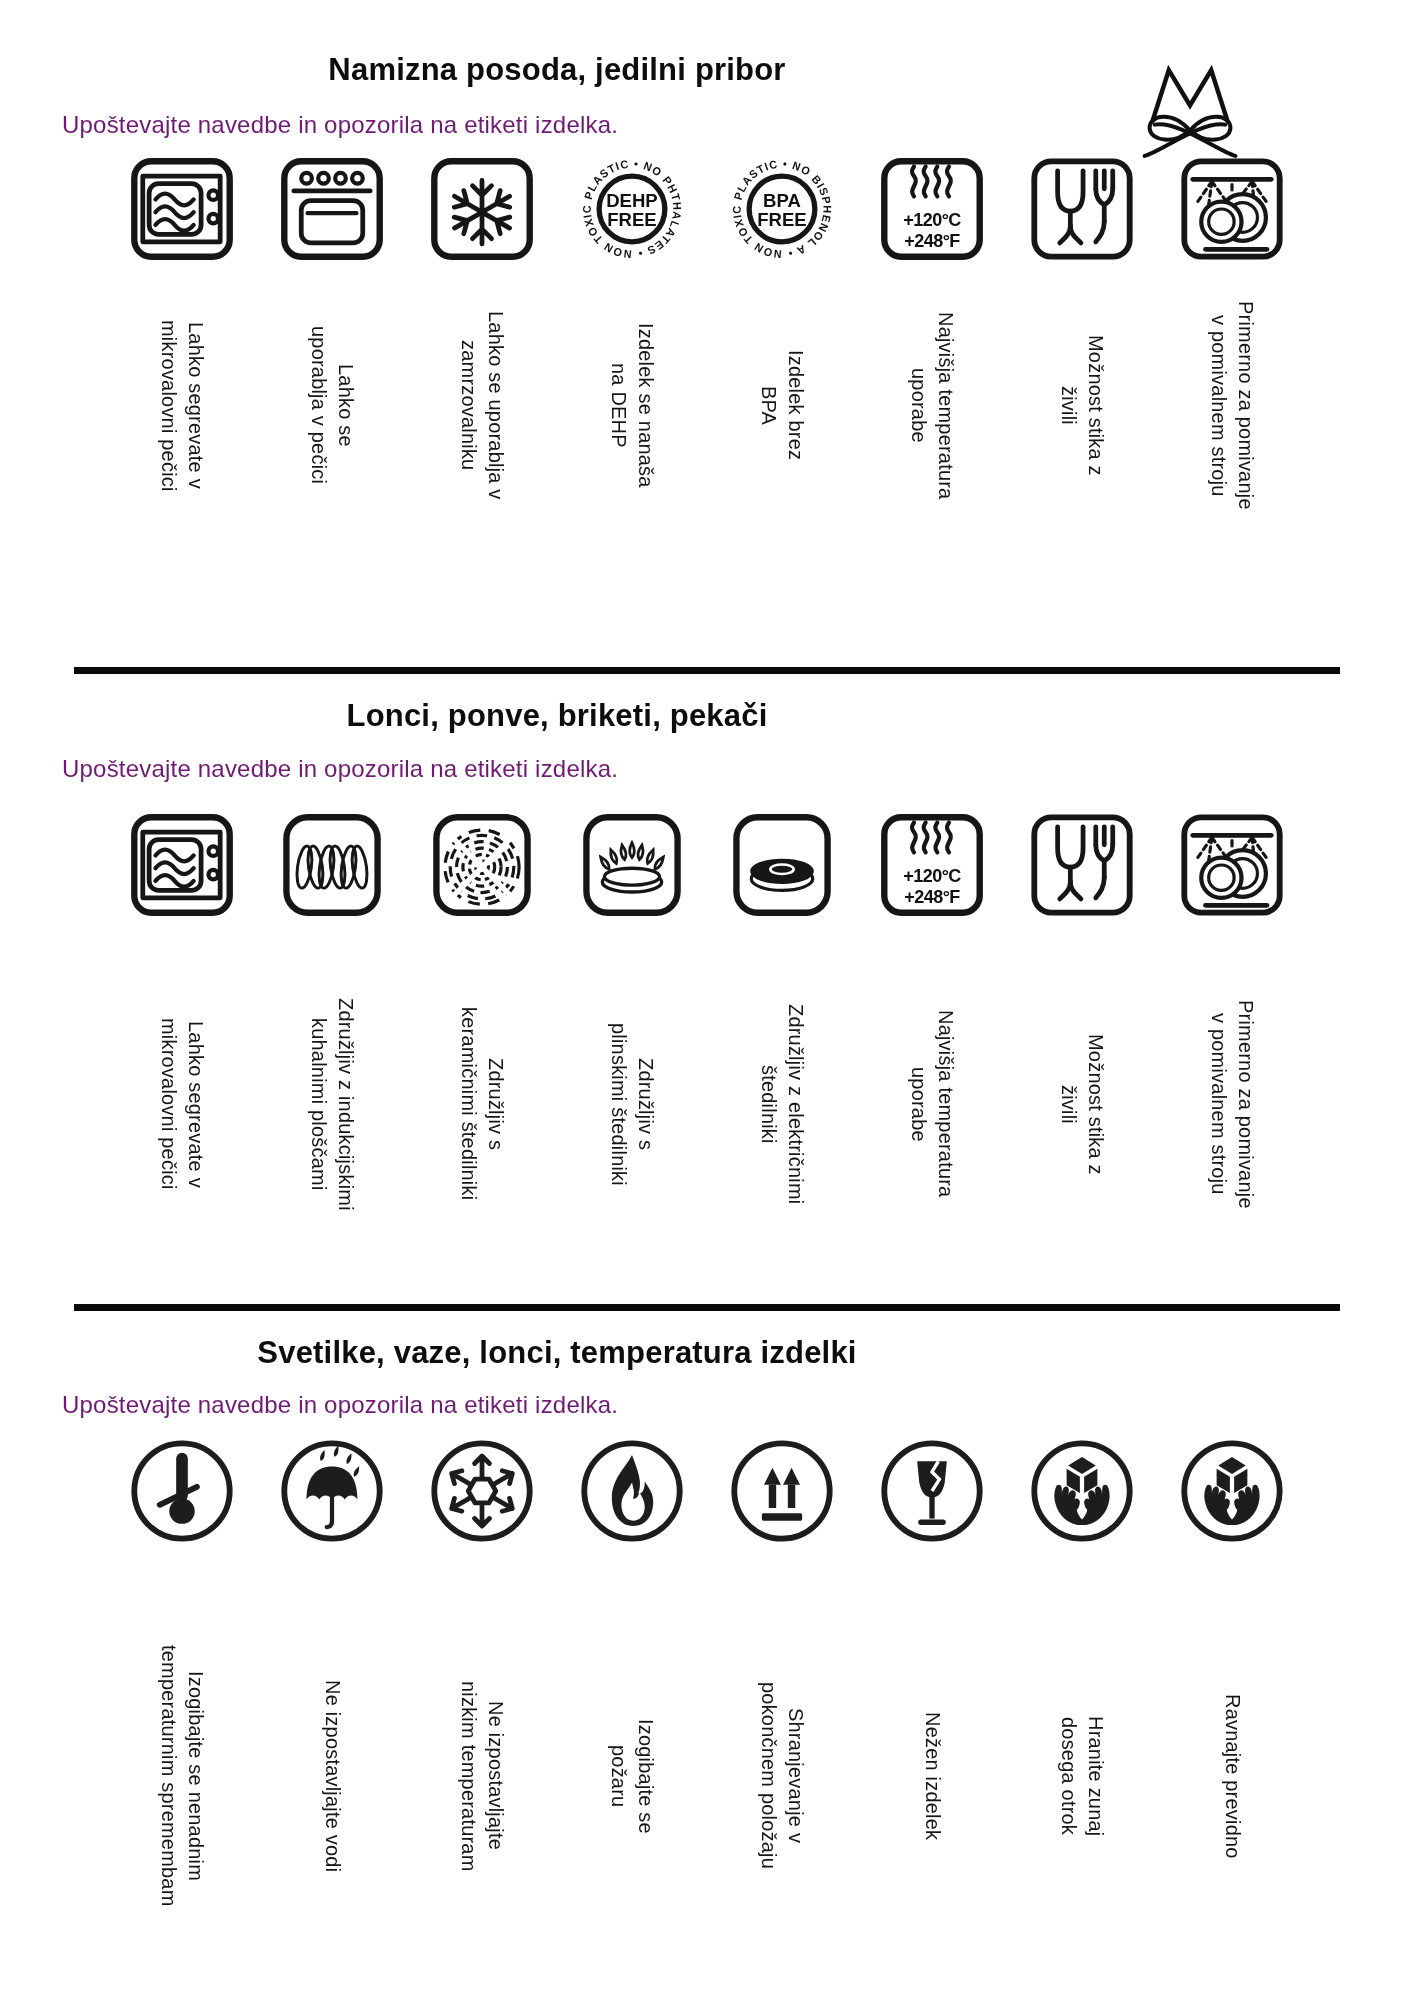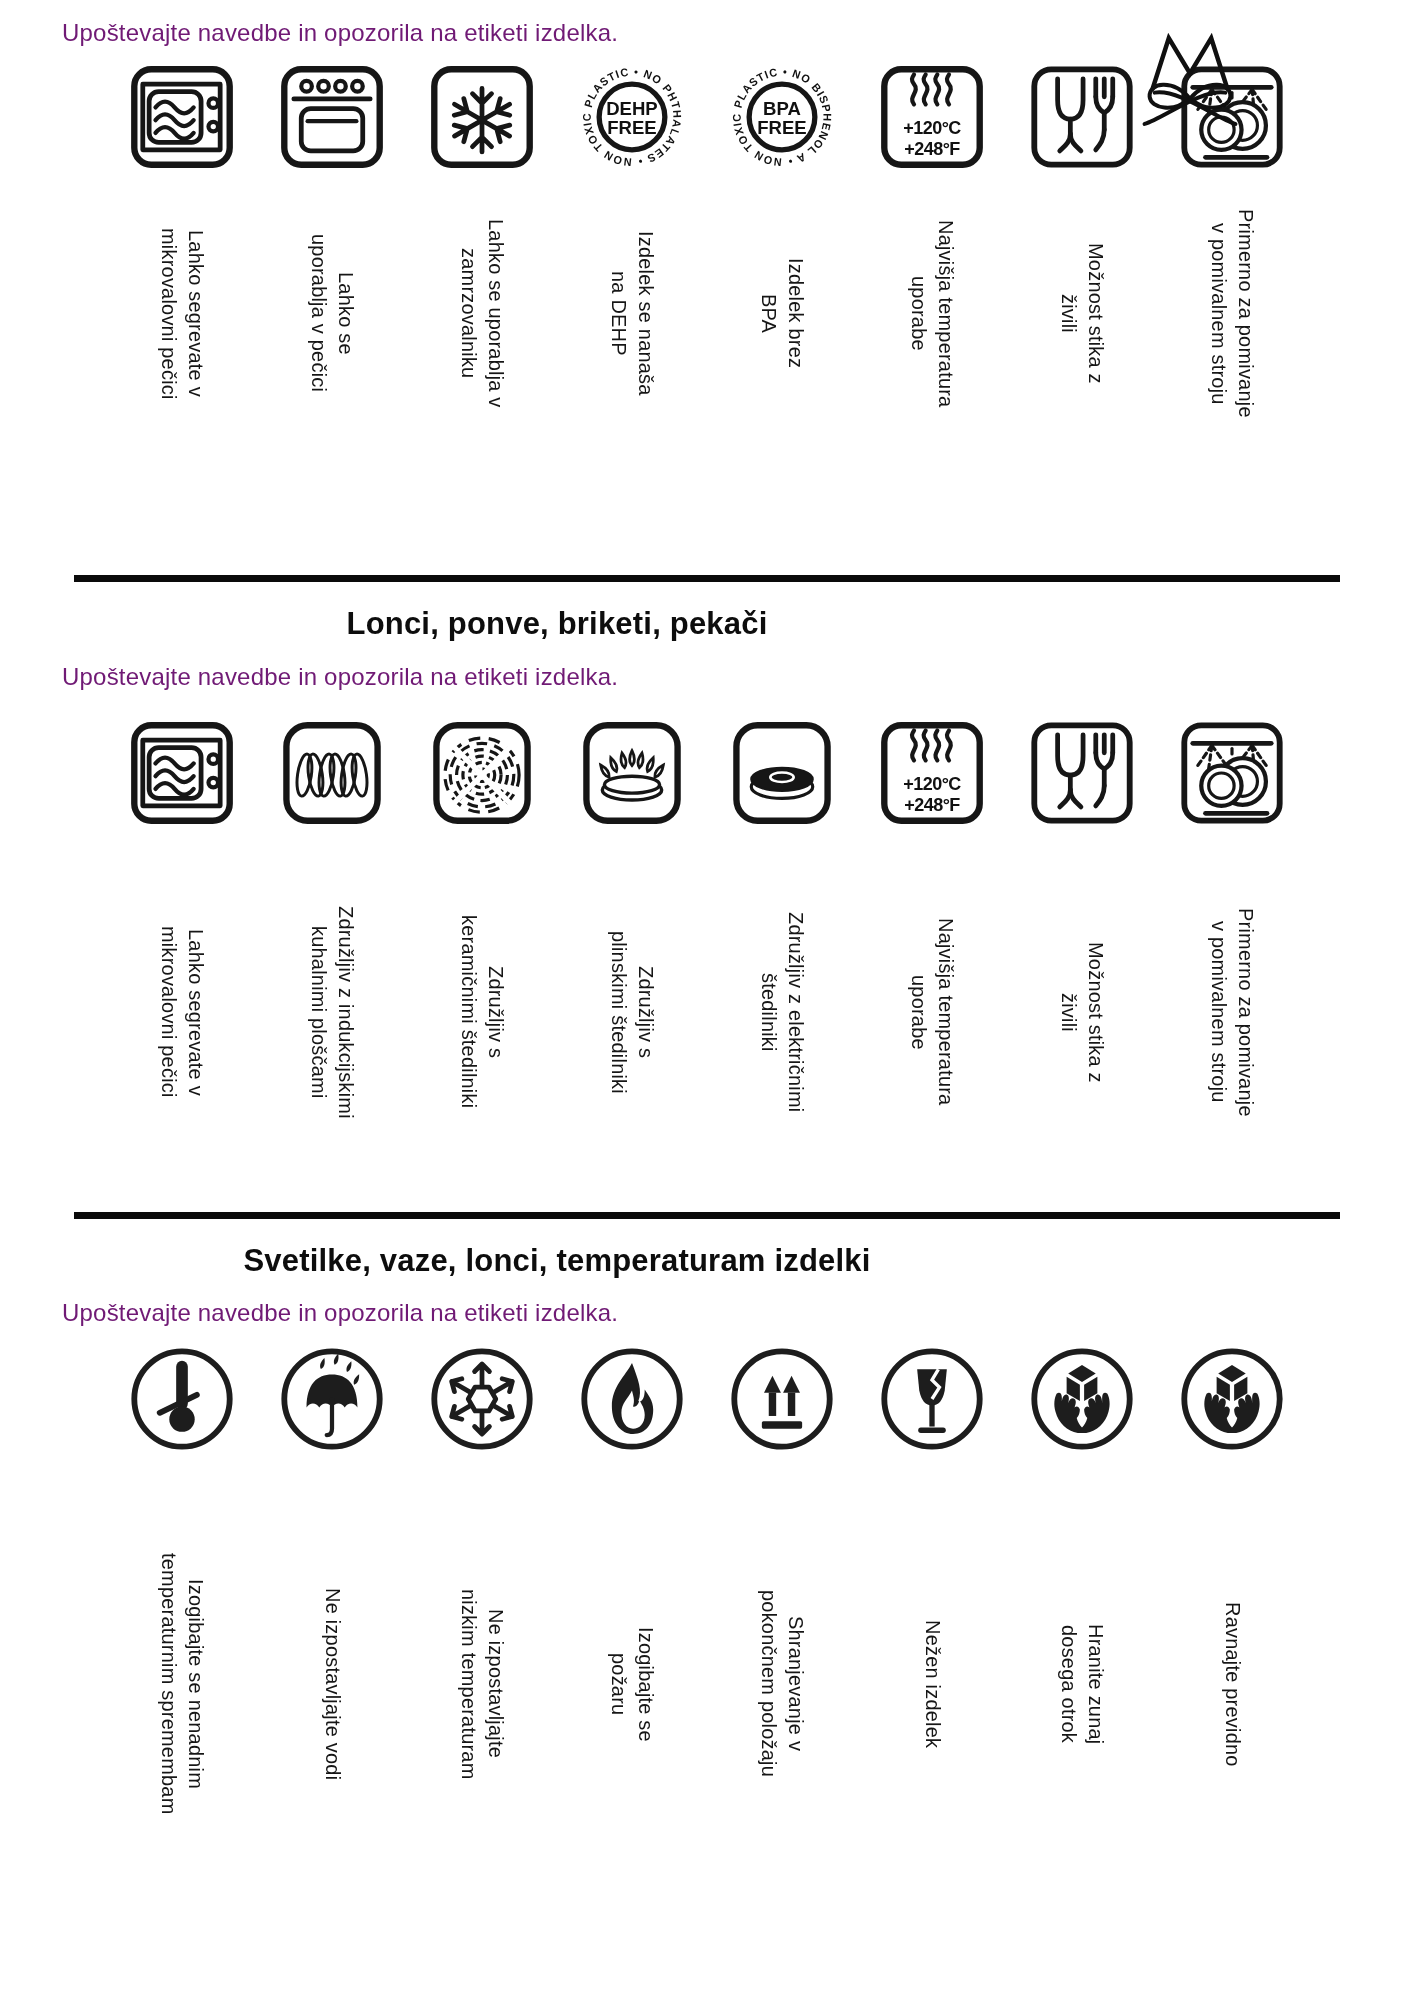--- a/index.html
+++ b/index.html
@@ -307,20 +307,23 @@
   </defs>
 </svg>
 
 <div class="page">
 
   <svg class="logo" viewBox="0 0 150 105">
     <use href="#sym-logo"></use>
   </svg>
 
   <section>
+    <div class="title-wrap mt-s1">
+      <h1 class="sec-title" style="margin:0">Namizna posoda, jedilni pribor</h1>
+    </div>
     <div class="subtitle sub-s1">Upoštevajte navedbe in opozorila na etiketi izdelka.</div>
 
     <div class="row row-s1">
       <div class="col">
         <div class="icon-box">
             <svg class="icon" viewBox="0 0 100 100">
               <use href="#sym-microwave"></use>
             </svg>
           </div>
         <div class="vlabel h-s1">Lahko segrevate v
@@ -473,21 +476,21 @@
         <div class="vlabel h-s2">Primerno za pomivanje
 v pomivalnem stroju</div>
       </div>
     </div>
   </section>
 
   <div class="divider div-2"></div>
 
   <section>
     <div class="title-wrap mt-s3">
-      <h1 class="sec-title" style="margin:0">Svetilke, vaze, lonci, temperaturam izdelki</h1>
+      <h1 class="sec-title" style="margin:0">Svetilke, vaze, lonci, temperatura izdelki</h1>
     </div>
     <div class="subtitle sub-s3">Upoštevajte navedbe in opozorila na etiketi izdelka.</div>
 
     <div class="row row-s3">
       <div class="col">
         <div class="icon-box">
             <svg class="icon" viewBox="0 0 100 100">
               <use href="#sym-thermo"></use>
             </svg>
           </div>

